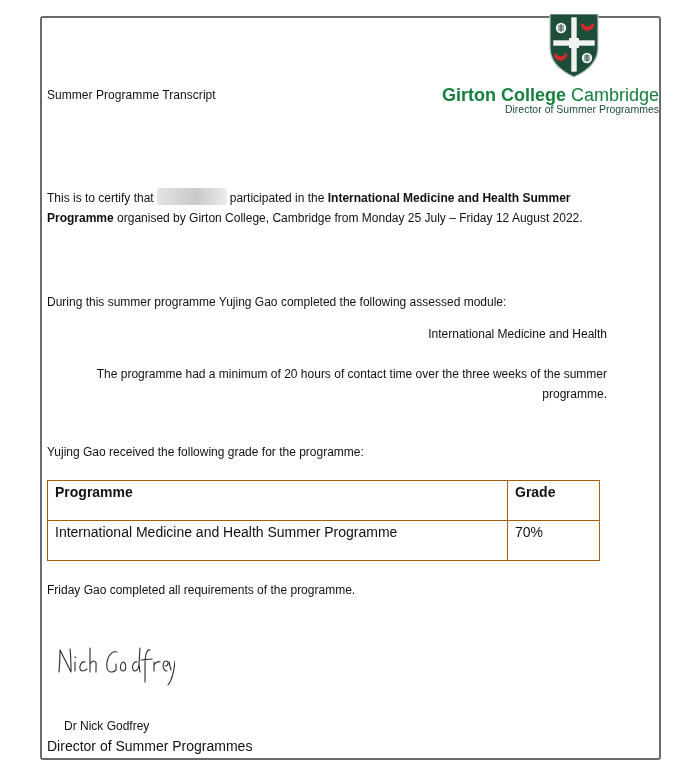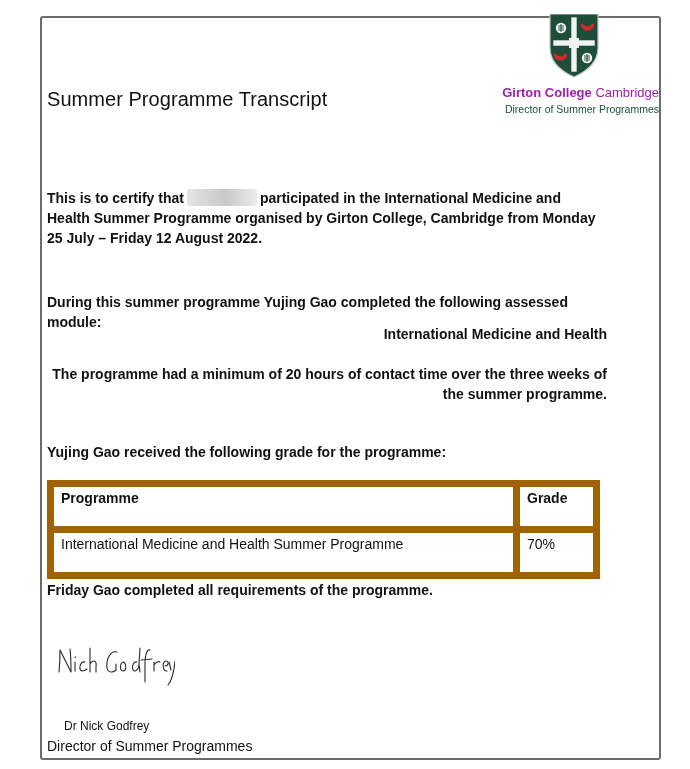--- a/index.html
+++ b/index.html
@@ -22,54 +22,53 @@
       width: 621px;
       height: 744px;
       border: 2px solid #6b6b6b;
       border-radius: 3px;
       box-sizing: border-box;
     }
     .doc-title {
       position: absolute;
       left: 47px;
       top: 88px;
-      font-size: 20px;
+      font-size: 12px;
       letter-spacing: 0.05px;
     }
     .crest {
       position: absolute;
       left: 549px;
       top: 14px;
       width: 50px;
       height: 64px;
     }
     .college-name {
       position: absolute;
       right: 31px;
       top: 85px;
-      font-size: 13px;
-      color: #a21caf;
+      font-size: 18px;
+      color: #15803d;
       white-space: nowrap;
     }
     .college-name b { font-weight: bold; }
     .college-role {
       position: absolute;
       right: 31px;
       top: 103px;
       font-size: 10.5px;
       color: #1e4d3a;
       white-space: nowrap;
     }
     .para {
       position: absolute;
       left: 47px;
       width: 560px;
-      font-size: 14px;
+      font-size: 12px;
       line-height: 20px;
-      font-weight: bold;
     }
     .p1 { top: 188px; }
     .p2 { top: 266px; margin-top: 26px; }
     .p3 { top: 324px; text-align: right; }
     .p4 { top: 364px; text-align: right; }
     .p5 { top: 442px; }
     .p6 { top: 580px; }
     .redacted {
       display: inline-block;
       width: 70px;
@@ -82,21 +81,21 @@
     }
     table.grades {
       position: absolute;
       left: 47px;
       top: 480px;
       width: 553px;
       border-collapse: collapse;
       font-size: 14px;
     }
     table.grades td, table.grades th {
-      border: 7px solid #a16207;
+      border: 1px solid #a16207;
       text-align: left;
       vertical-align: top;
       padding: 3px 7px;
       height: 33px;
     }
     table.grades th { font-weight: bold; }
     .col-prog { width: 445px; }
     .signature {
       position: absolute;
       left: 55px;

